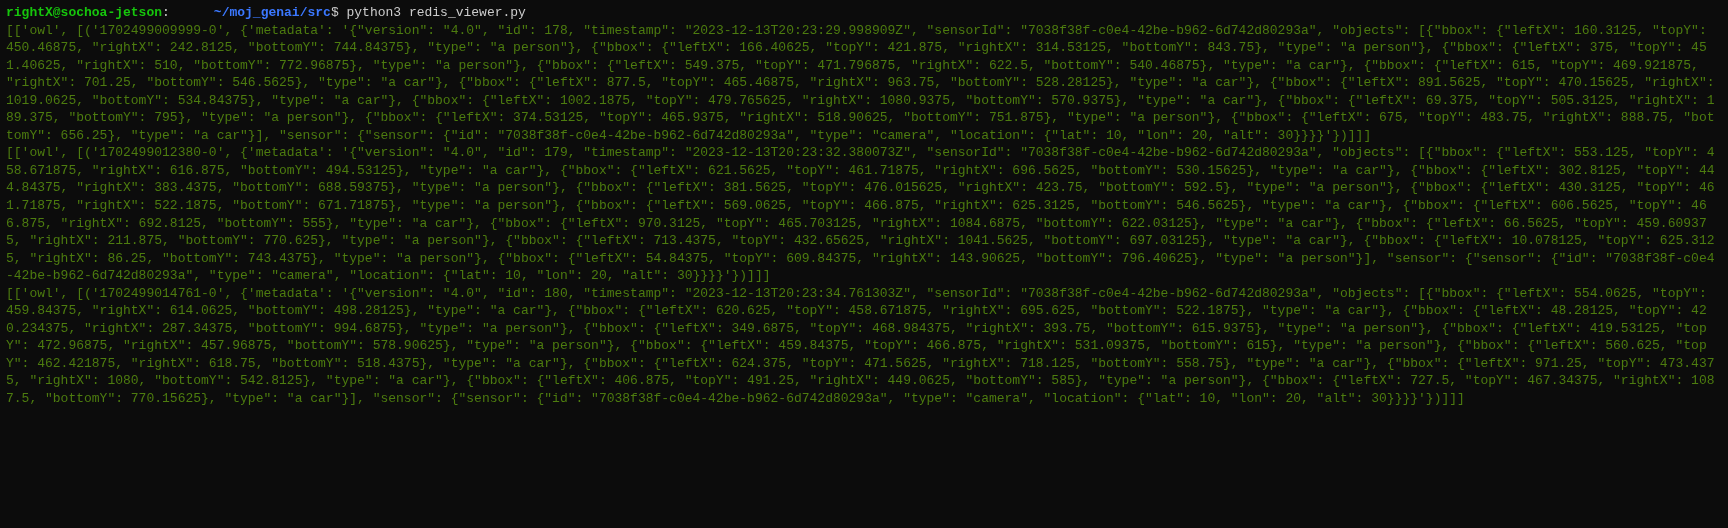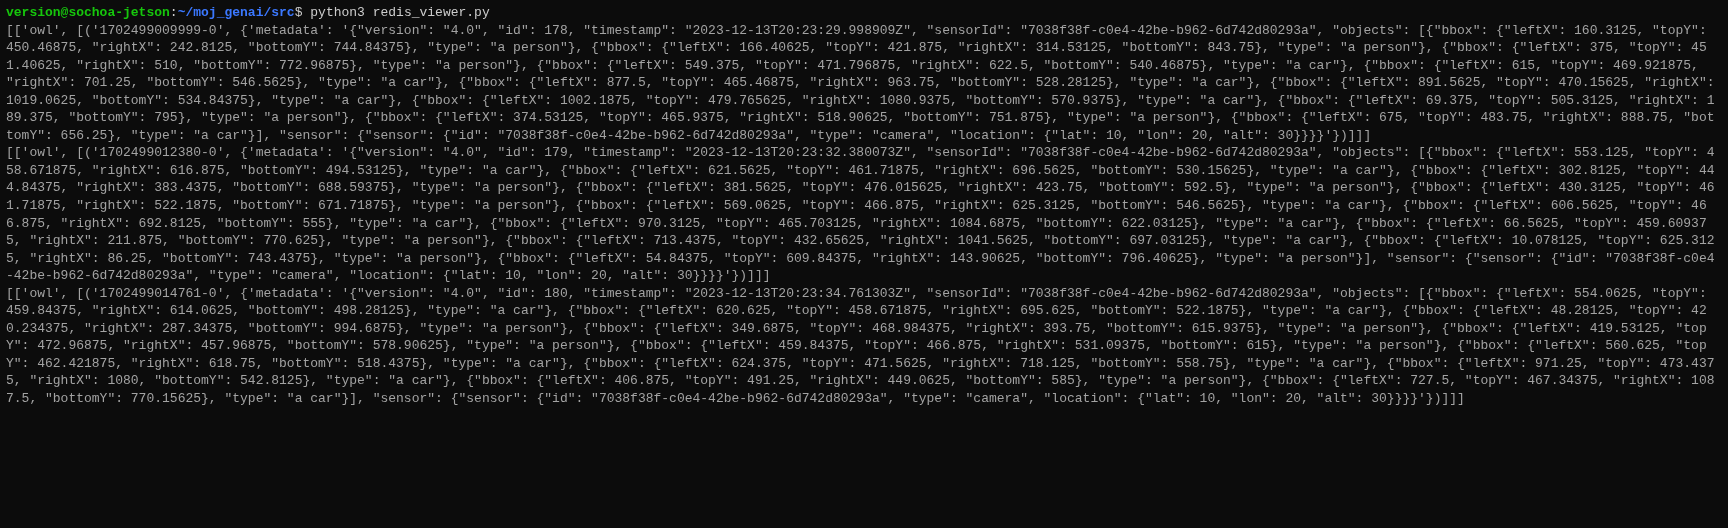--- a/index.html
+++ b/index.html
@@ -12,28 +12,28 @@
       padding: 4px 6px;
       width: 1728px;
       overflow-wrap: break-word;
       word-break: break-all;
     }
     .prompt-line {
       white-space: pre;
     }
     .user-host { color: #16c60c; font-weight: bold; }
     .colon { color: #cccccc; }
-    .path { color: #3b78ff; font-weight: bold; }
+    .path { color: #3b78ff; font-weight: bold; margin-left: 44px; }
     .dollar { color: #cccccc; }
     .command { color: #cccccc; margin-top: 9px; }
     .output {
-      color: #a3a3a3;
+      color: #4d7c0f;
       white-space: pre-wrap;
       word-break: break-all;
     }
   </style>
 </head>
 <body>
 
-<div class="prompt-line"><span class="user-host">version@sochoa-jetson</span><span class="colon">:</span><span class="path">~/moj_genai/src</span><span class="dollar">$</span><span class="command"> python3 redis_viewer.py</span></div>
+<div class="prompt-line"><span class="user-host">rightX@sochoa-jetson</span><span class="colon">:</span><span class="path">~/moj_genai/src</span><span class="dollar">$</span><span class="command"> python3 redis_viewer.py</span></div>
 <div class="output" id="output">[['owl', [('1702499009999-0', {'metadata': '{"version": "4.0", "id": 178, "timestamp": "2023-12-13T20:23:29.998909Z", "sensorId": "7038f38f-c0e4-42be-b962-6d742d80293a", "objects": [{"bbox": {"leftX": 160.3125, "topY": 450.46875, "rightX": 242.8125, "bottomY": 744.84375}, "type": "a person"}, {"bbox": {"leftX": 166.40625, "topY": 421.875, "rightX": 314.53125, "bottomY": 843.75}, "type": "a person"}, {"bbox": {"leftX": 375, "topY": 451.40625, "rightX": 510, "bottomY": 772.96875}, "type": "a person"}, {"bbox": {"leftX": 549.375, "topY": 471.796875, "rightX": 622.5, "bottomY": 540.46875}, "type": "a car"}, {"bbox": {"leftX": 615, "topY": 469.921875, "rightX": 701.25, "bottomY": 546.5625}, "type": "a car"}, {"bbox": {"leftX": 877.5, "topY": 465.46875, "rightX": 963.75, "bottomY": 528.28125}, "type": "a car"}, {"bbox": {"leftX": 891.5625, "topY": 470.15625, "rightX": 1019.0625, "bottomY": 534.84375}, "type": "a car"}, {"bbox": {"leftX": 1002.1875, "topY": 479.765625, "rightX": 1080.9375, "bottomY": 570.9375}, "type": "a car"}, {"bbox": {"leftX": 69.375, "topY": 505.3125, "rightX": 189.375, "bottomY": 795}, "type": "a person"}, {"bbox": {"leftX": 374.53125, "topY": 465.9375, "rightX": 518.90625, "bottomY": 751.875}, "type": "a person"}, {"bbox": {"leftX": 675, "topY": 483.75, "rightX": 888.75, "bottomY": 656.25}, "type": "a car"}], "sensor": {"sensor": {"id": "7038f38f-c0e4-42be-b962-6d742d80293a", "type": "camera", "location": {"lat": 10, "lon": 20, "alt": 30}}}}'})]]]
 [['owl', [('1702499012380-0', {'metadata': '{"version": "4.0", "id": 179, "timestamp": "2023-12-13T20:23:32.380073Z", "sensorId": "7038f38f-c0e4-42be-b962-6d742d80293a", "objects": [{"bbox": {"leftX": 553.125, "topY": 458.671875, "rightX": 616.875, "bottomY": 494.53125}, "type": "a car"}, {"bbox": {"leftX": 621.5625, "topY": 461.71875, "rightX": 696.5625, "bottomY": 530.15625}, "type": "a car"}, {"bbox": {"leftX": 302.8125, "topY": 444.84375, "rightX": 383.4375, "bottomY": 688.59375}, "type": "a person"}, {"bbox": {"leftX": 381.5625, "topY": 476.015625, "rightX": 423.75, "bottomY": 592.5}, "type": "a person"}, {"bbox": {"leftX": 430.3125, "topY": 461.71875, "rightX": 522.1875, "bottomY": 671.71875}, "type": "a person"}, {"bbox": {"leftX": 569.0625, "topY": 466.875, "rightX": 625.3125, "bottomY": 546.5625}, "type": "a car"}, {"bbox": {"leftX": 606.5625, "topY": 466.875, "rightX": 692.8125, "bottomY": 555}, "type": "a car"}, {"bbox": {"leftX": 970.3125, "topY": 465.703125, "rightX": 1084.6875, "bottomY": 622.03125}, "type": "a car"}, {"bbox": {"leftX": 66.5625, "topY": 459.609375, "rightX": 211.875, "bottomY": 770.625}, "type": "a person"}, {"bbox": {"leftX": 713.4375, "topY": 432.65625, "rightX": 1041.5625, "bottomY": 697.03125}, "type": "a car"}, {"bbox": {"leftX": 10.078125, "topY": 625.3125, "rightX": 86.25, "bottomY": 743.4375}, "type": "a person"}, {"bbox": {"leftX": 54.84375, "topY": 609.84375, "rightX": 143.90625, "bottomY": 796.40625}, "type": "a person"}], "sensor": {"sensor": {"id": "7038f38f-c0e4-42be-b962-6d742d80293a", "type": "camera", "location": {"lat": 10, "lon": 20, "alt": 30}}}}'})]]]
 [['owl', [('1702499014761-0', {'metadata': '{"version": "4.0", "id": 180, "timestamp": "2023-12-13T20:23:34.761303Z", "sensorId": "7038f38f-c0e4-42be-b962-6d742d80293a", "objects": [{"bbox": {"leftX": 554.0625, "topY": 459.84375, "rightX": 614.0625, "bottomY": 498.28125}, "type": "a car"}, {"bbox": {"leftX": 620.625, "topY": 458.671875, "rightX": 695.625, "bottomY": 522.1875}, "type": "a car"}, {"bbox": {"leftX": 48.28125, "topY": 420.234375, "rightX": 287.34375, "bottomY": 994.6875}, "type": "a person"}, {"bbox": {"leftX": 349.6875, "topY": 468.984375, "rightX": 393.75, "bottomY": 615.9375}, "type": "a person"}, {"bbox": {"leftX": 419.53125, "topY": 472.96875, "rightX": 457.96875, "bottomY": 578.90625}, "type": "a person"}, {"bbox": {"leftX": 459.84375, "topY": 466.875, "rightX": 531.09375, "bottomY": 615}, "type": "a person"}, {"bbox": {"leftX": 560.625, "topY": 462.421875, "rightX": 618.75, "bottomY": 518.4375}, "type": "a car"}, {"bbox": {"leftX": 624.375, "topY": 471.5625, "rightX": 718.125, "bottomY": 558.75}, "type": "a car"}, {"bbox": {"leftX": 971.25, "topY": 473.4375, "rightX": 1080, "bottomY": 542.8125}, "type": "a car"}, {"bbox": {"leftX": 406.875, "topY": 491.25, "rightX": 449.0625, "bottomY": 585}, "type": "a person"}, {"bbox": {"leftX": 727.5, "topY": 467.34375, "rightX": 1087.5, "bottomY": 770.15625}, "type": "a car"}], "sensor": {"sensor": {"id": "7038f38f-c0e4-42be-b962-6d742d80293a", "type": "camera", "location": {"lat": 10, "lon": 20, "alt": 30}}}}'})]]]</div>
 
 </body></html>

